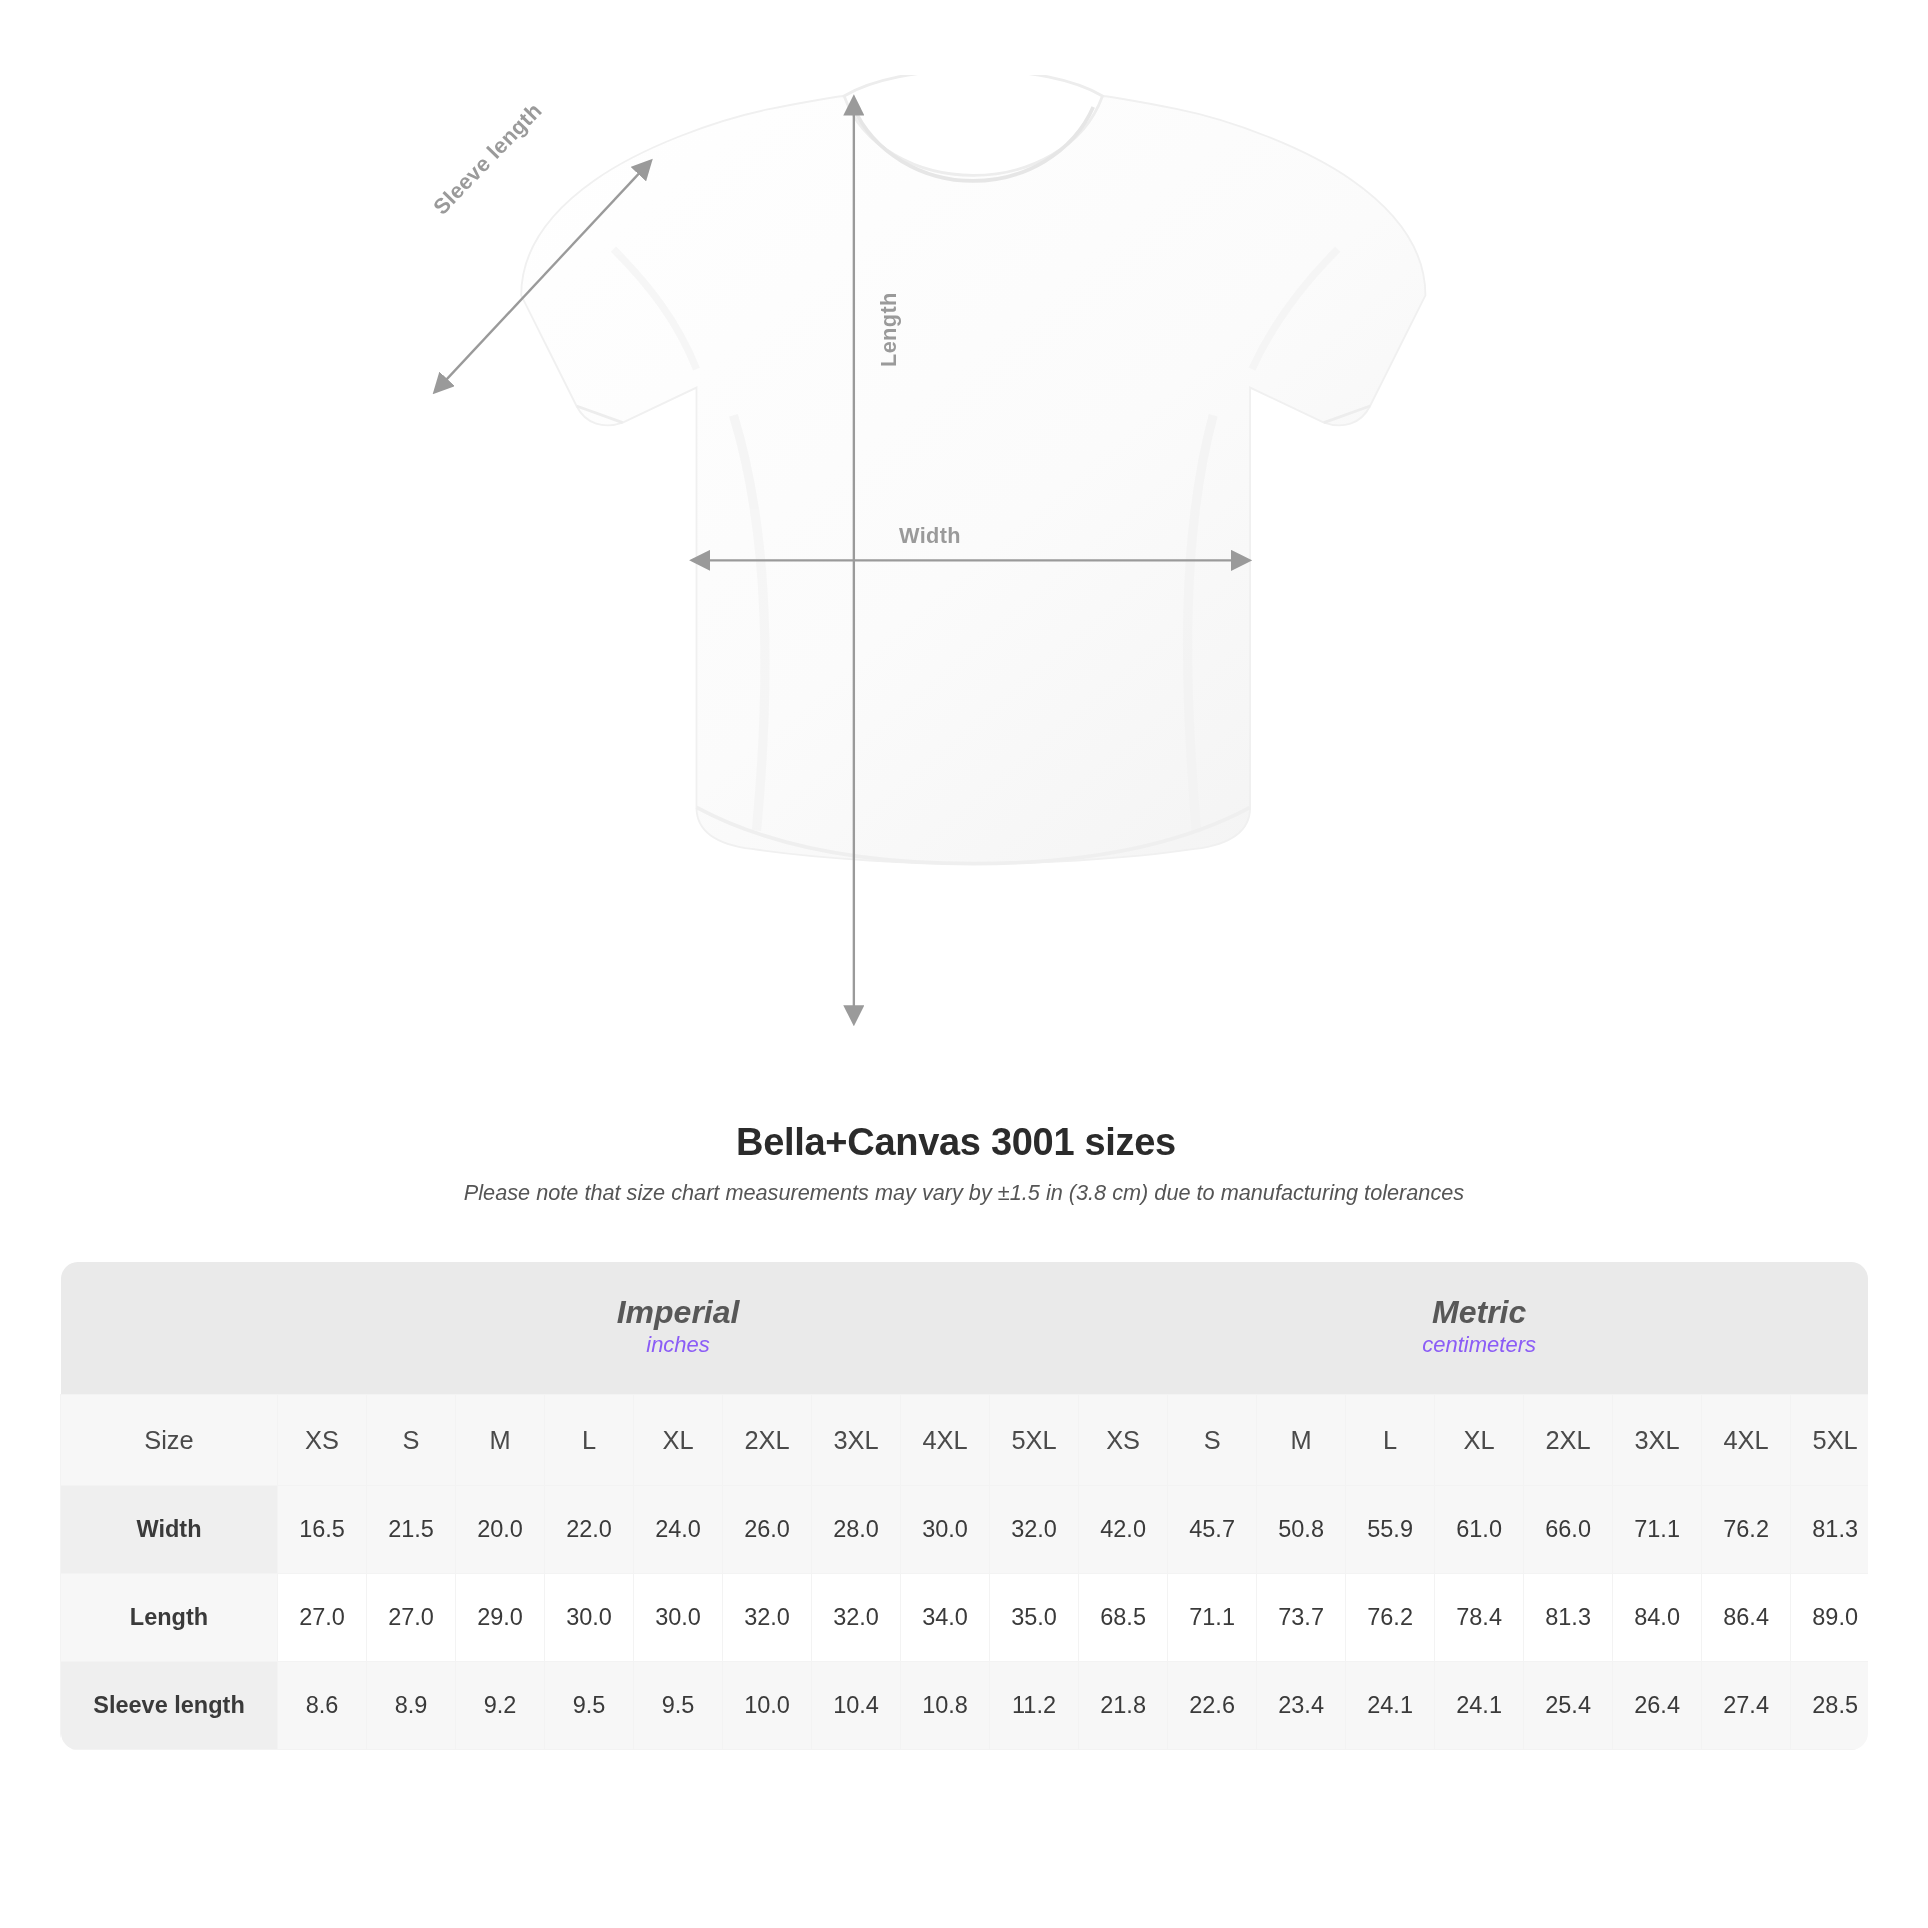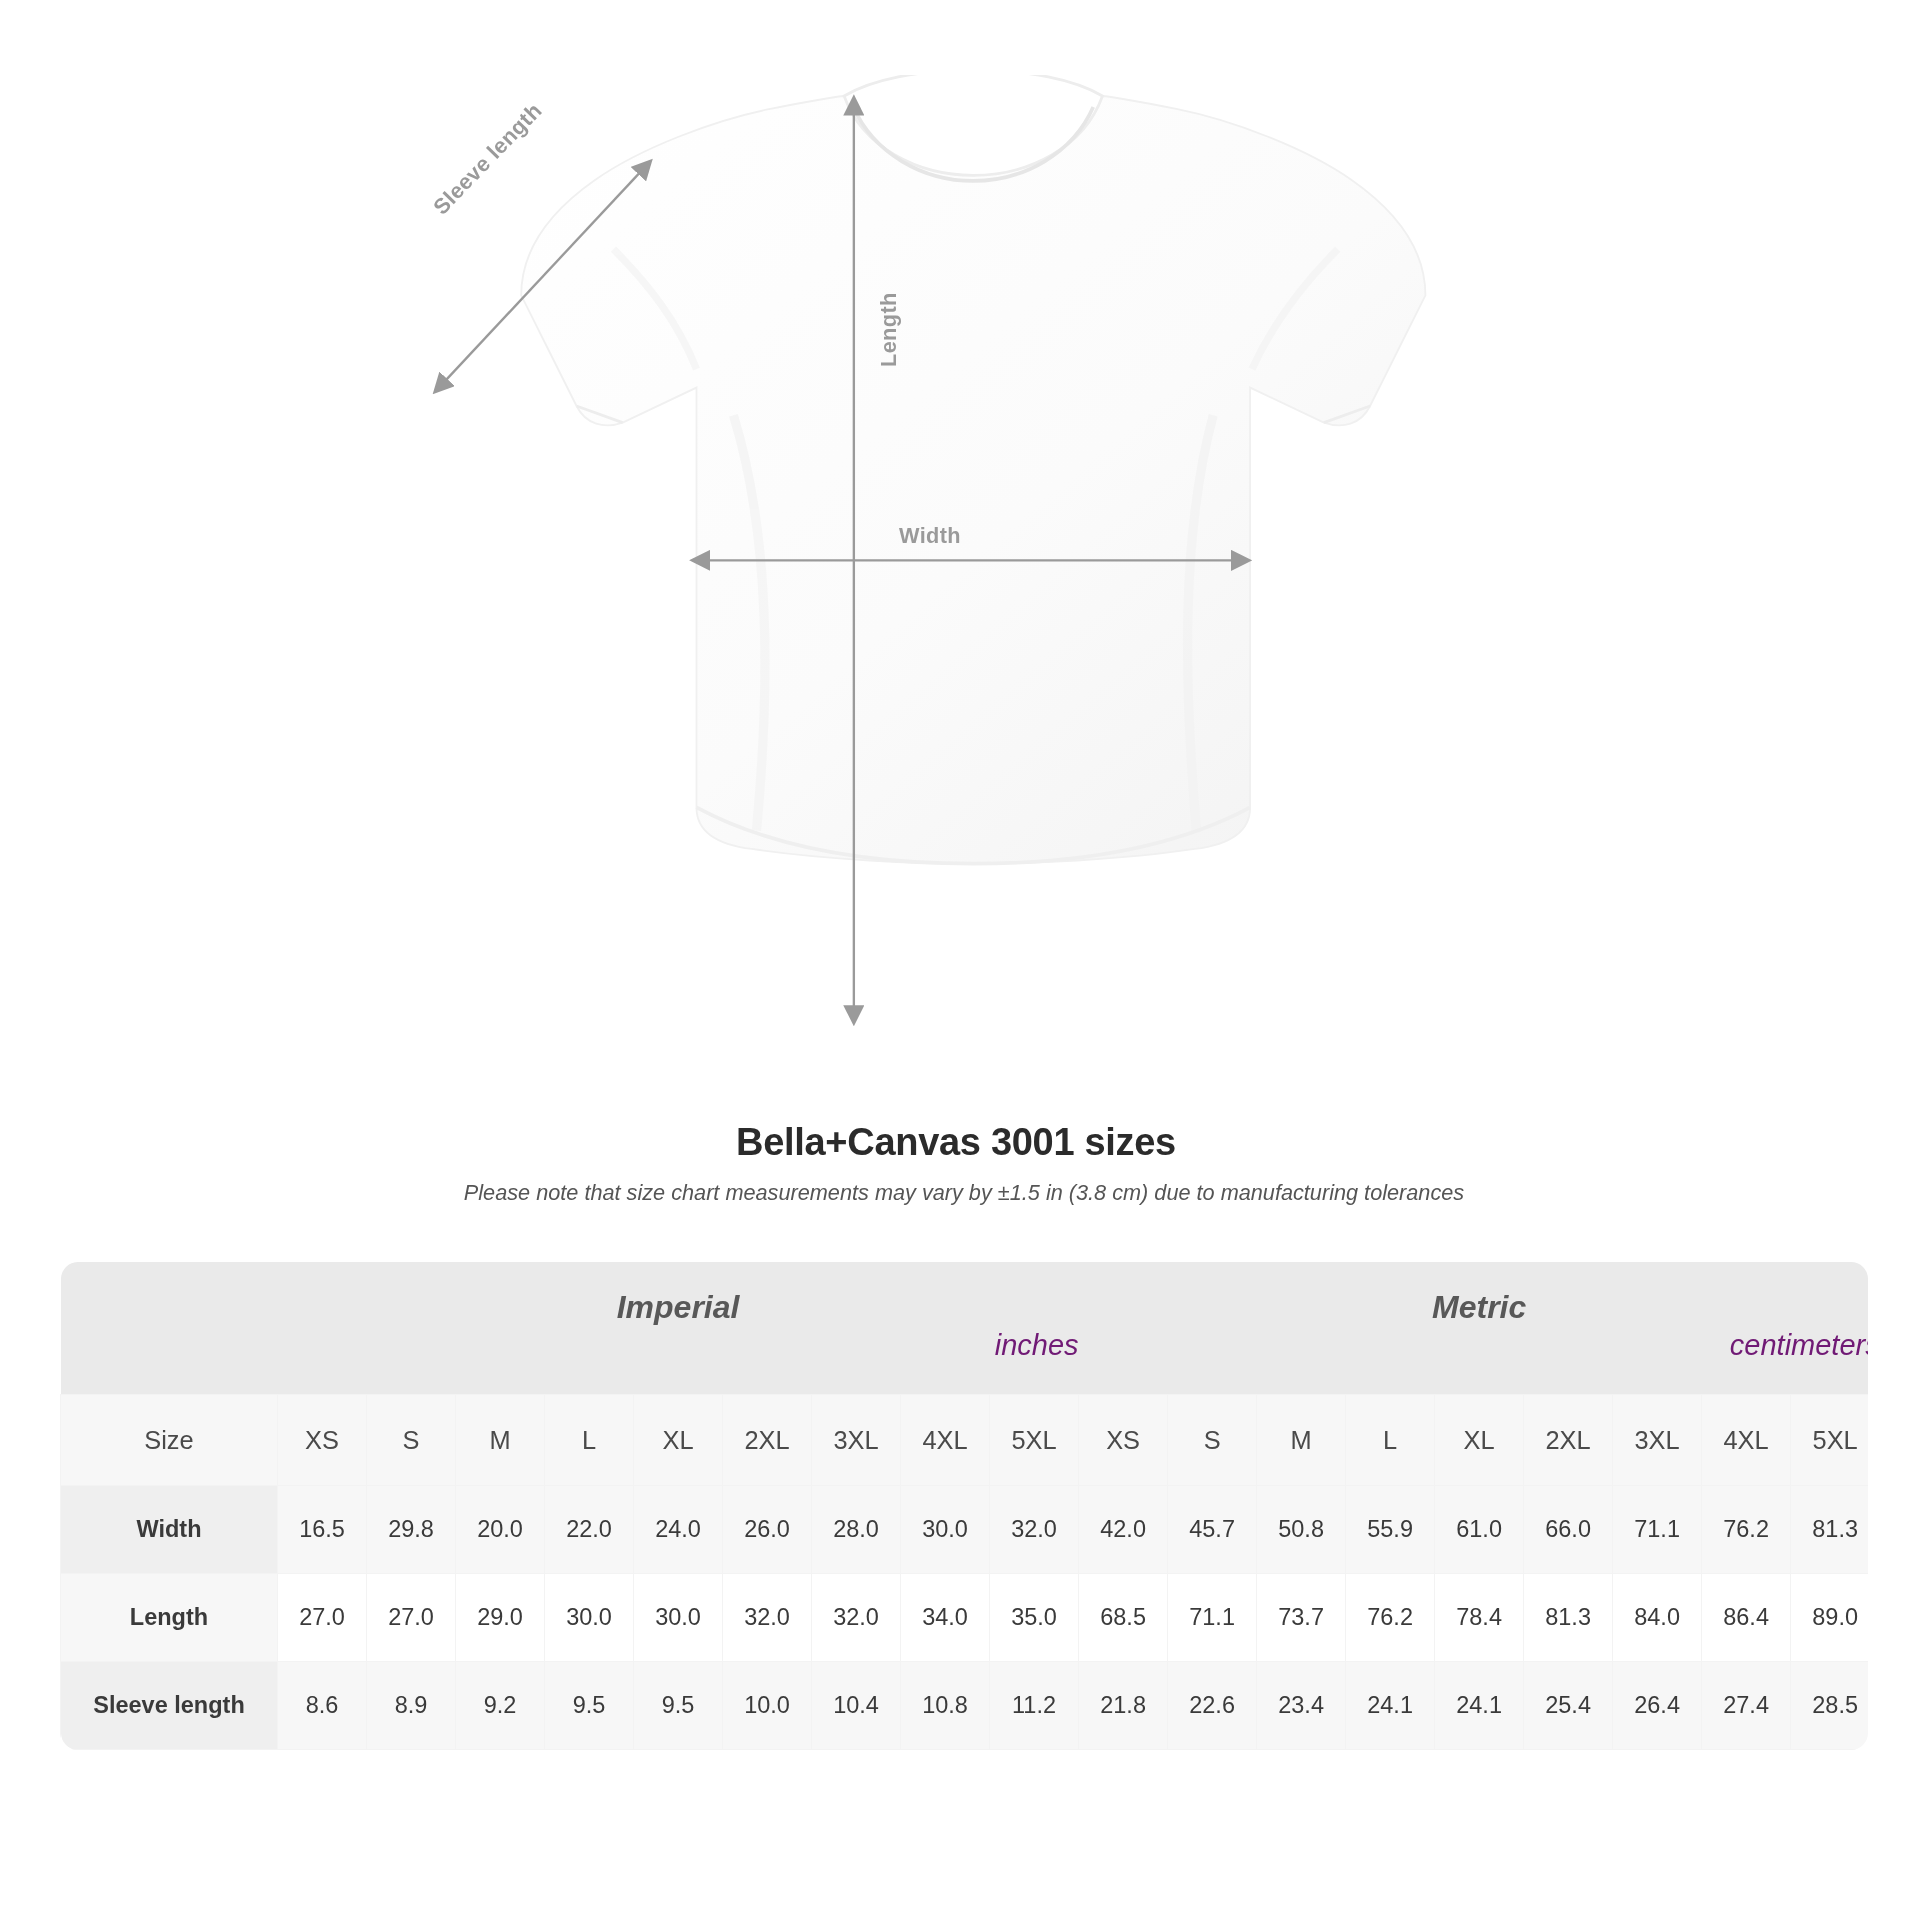--- a/index.html
+++ b/index.html
@@ -120,25 +120,24 @@
     height: 132px;
   }
   .unit-name {
     font-size: 32px;
     font-weight: bold;
     font-style: italic;
     color: #585858;
     line-height: 1.1;
   }
   .unit-sub {
-    font-size: 29px;
+    font-size: 22px;
     font-style: italic;
-    color: #701a75;
+    color: #8b5cf6;
     line-height: 1.4;
-    text-align: right;
   }
   tr.unit-row td.unit-corner {
     background: #eaeaea;
   }
 
   
   tr.head-row td {
     background: #f7f7f7;
     font-weight: normal;
     color: #4a4a4a;
@@ -318,21 +317,21 @@
           <td>XL</td>
           <td>2XL</td>
           <td>3XL</td>
           <td>4XL</td>
           <td>5XL</td>
         </tr>
 
         <tr class="band">
           <td class="rowlabel">Width</td>
           <td>16.5</td>
-          <td>29.8</td>
+          <td>21.5</td>
           <td>20.0</td>
           <td>22.0</td>
           <td>24.0</td>
           <td>26.0</td>
           <td>28.0</td>
           <td>30.0</td>
           <td>32.0</td>
           <td>42.0</td>
           <td>45.7</td>
           <td>50.8</td>

